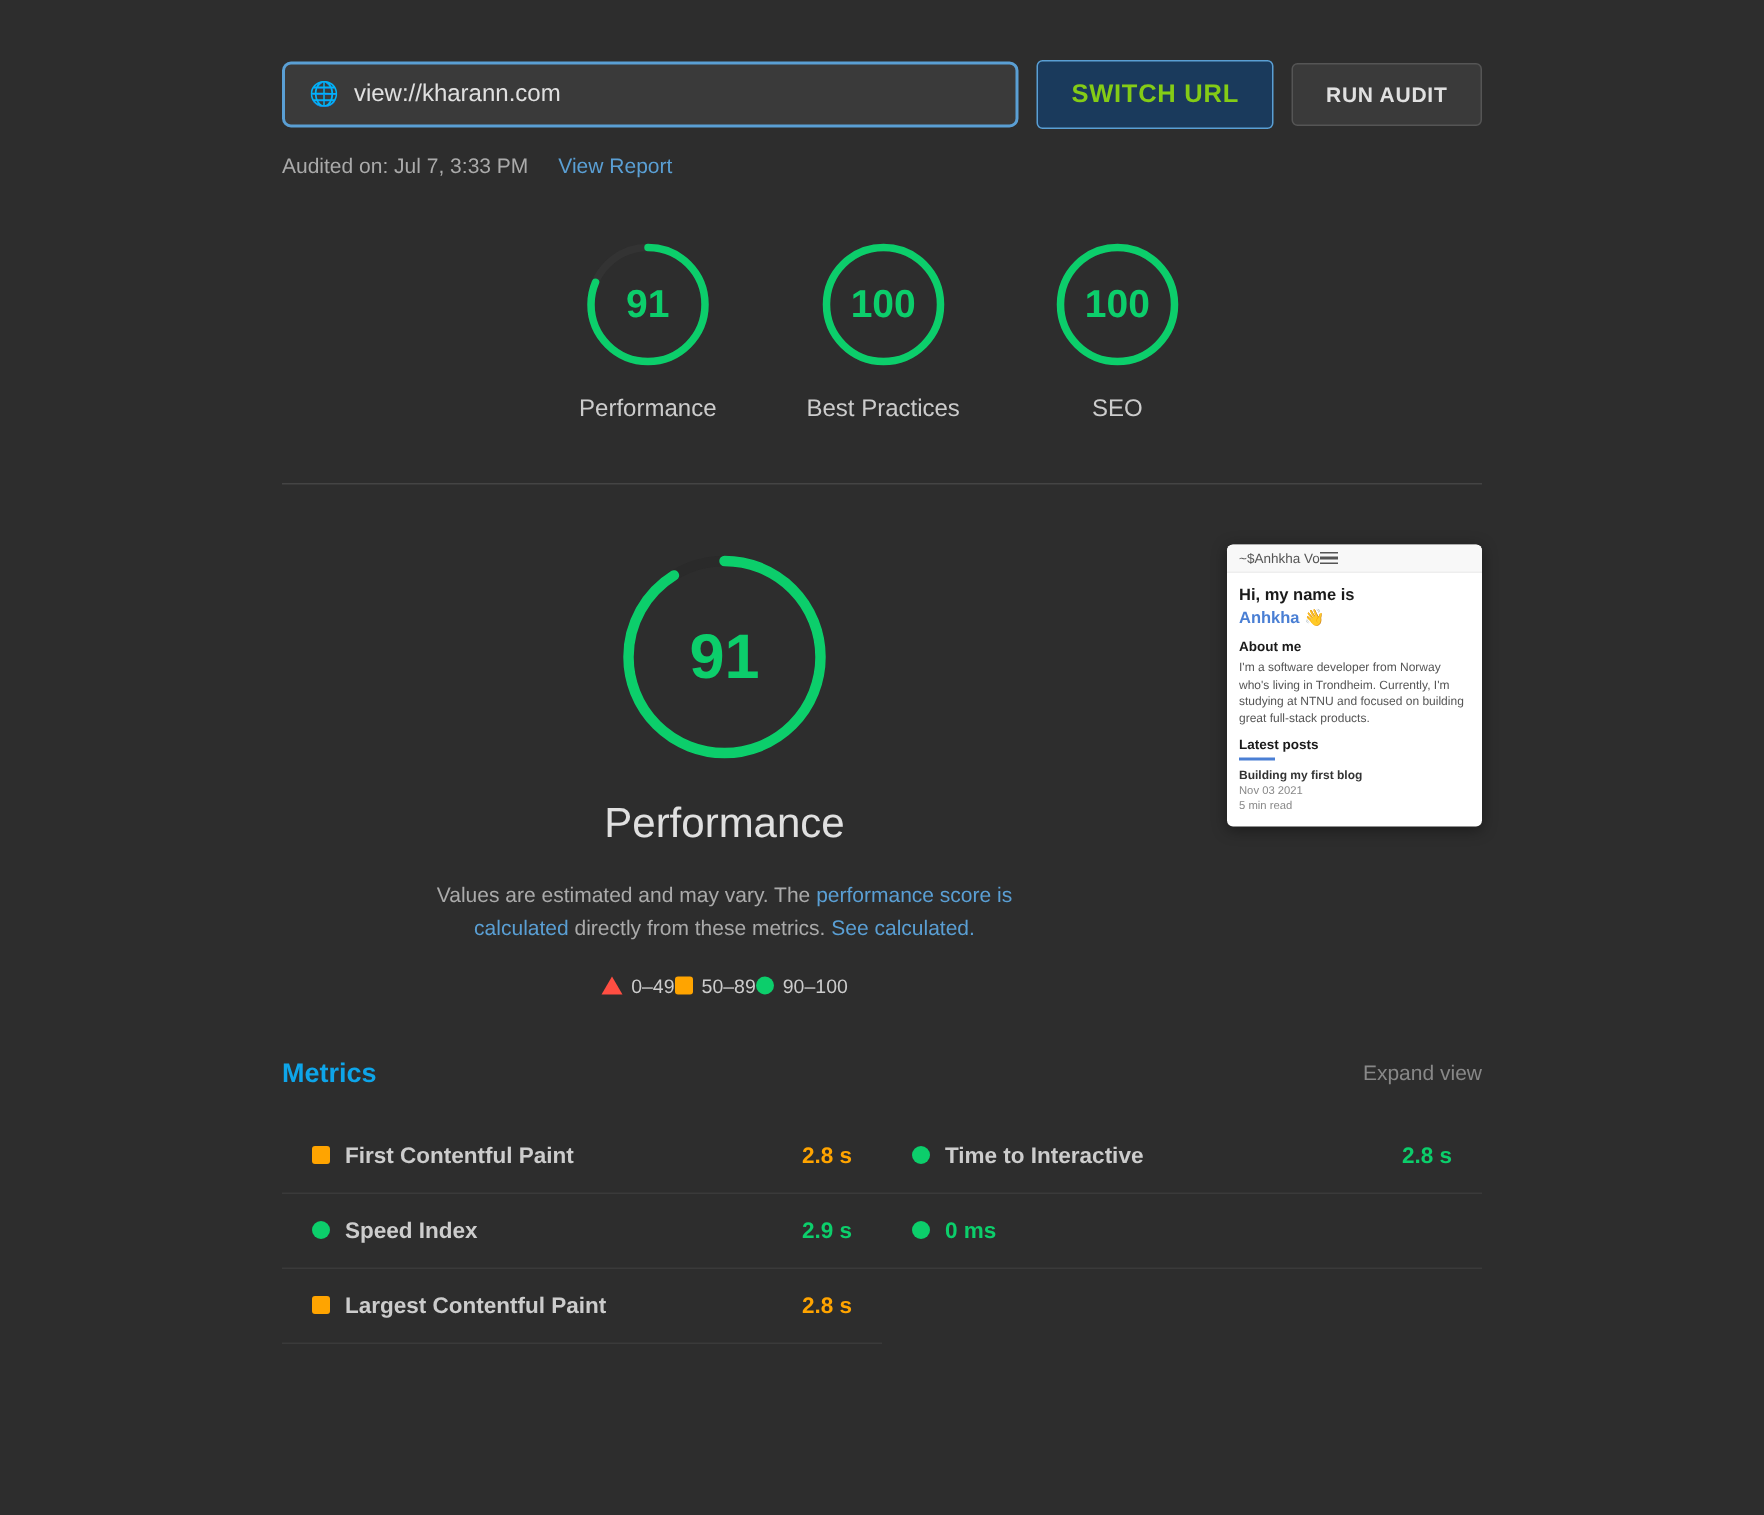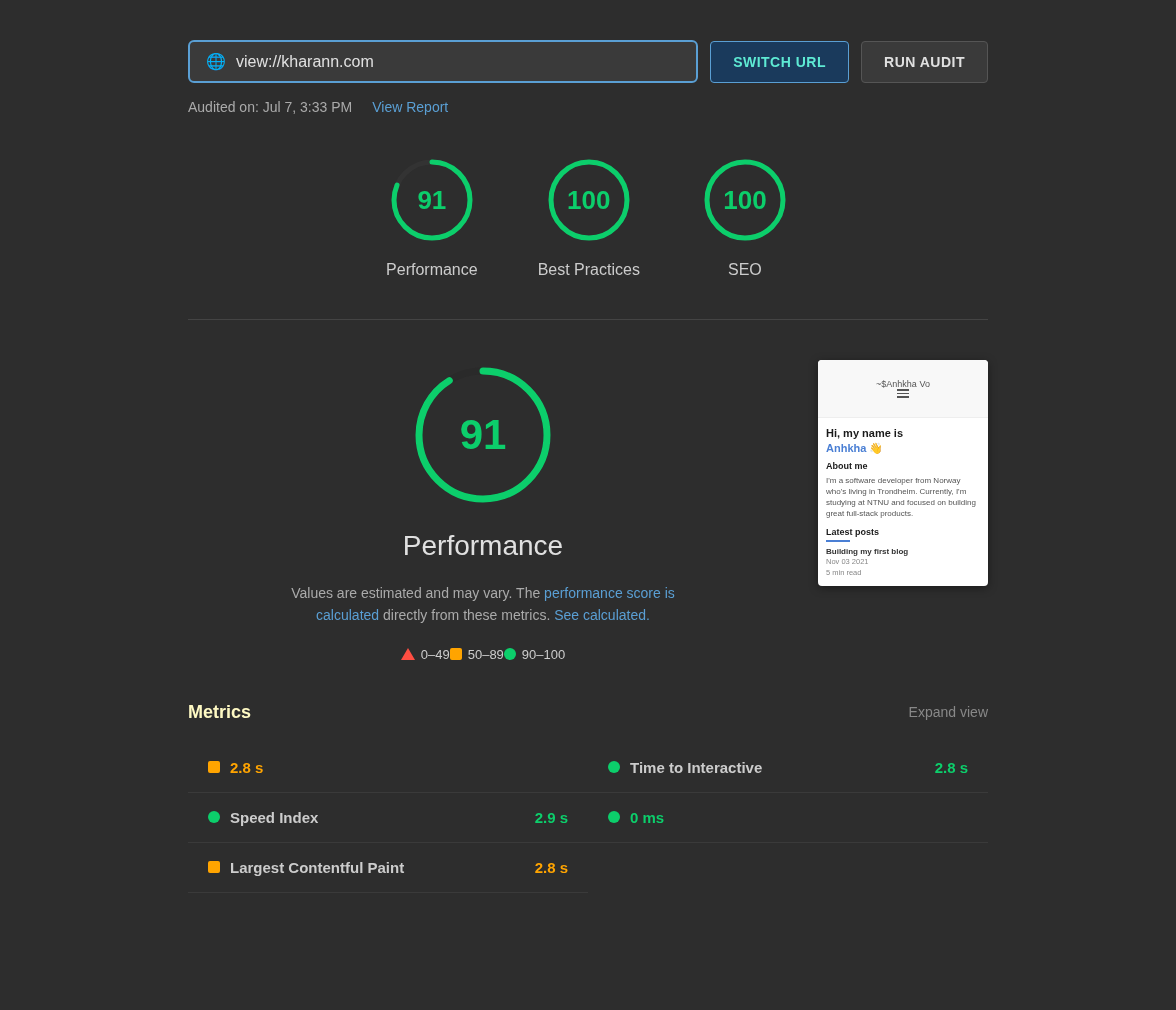--- a/index.html
+++ b/index.html
@@ -39,25 +39,25 @@
       font-size: 16px;
       flex-shrink: 0;
     }
     .url-text {
       color: #e0e0e0;
       font-size: 16px;
       flex: 1;
     }
     .btn-switch {
       background: #1a3a5c;
-      color: #5eead4;
+      color: #84cc16;
       border: 1px solid #5a9fd4;
       border-radius: 4px;
       padding: 12px 22px;
-      font-size: 14px;
+      font-size: 17px;
       font-weight: 700;
       letter-spacing: 0.5px;
       cursor: pointer;
     }
     .btn-run {
       background: #3a3a3a;
       color: #e0e0e0;
       border: 1px solid #555;
       border-radius: 4px;
       padding: 12px 22px;
@@ -214,28 +214,27 @@
       background: #fff;
       border-radius: 4px;
       overflow: hidden;
       width: 170px;
       font-size: 9px;
       color: #333;
       box-shadow: 0 2px 10px rgba(0,0,0,0.4);
     }
     .preview-header {
       background: #f8f8f8;
-      padding: 19px 8px;
+      padding: 4px 8px;
       display: flex;
       justify-content: flex-start;
       align-items: center;
       border-bottom: 1px solid #eee;
       font-size: 9px;
       color: #555;
-      flex-direction: column;
     }
     .preview-nav-lines {
       display: flex;
       flex-direction: column;
       gap: 2px;
     }
     .preview-nav-lines span {
       display: block;
       width: 12px;
       height: 1.5px;
@@ -291,21 +290,21 @@
     
     .metrics-header {
       display: flex;
       justify-content: space-between;
       align-items: center;
       margin-bottom: 20px;
     }
     .metrics-title {
       font-size: 18px;
       font-weight: 600;
-      color: #fef9c3;
+      color: #0ea5e9;
     }
     .expand-view {
       font-size: 14px;
       color: #888;
       cursor: pointer;
     }
     .metrics-grid {
       display: grid;
       grid-template-columns: 1fr 1fr;
       gap: 0;
@@ -472,20 +471,21 @@
   <div class="metrics-header">
     <span class="metrics-title">Metrics</span>
     <span class="expand-view">Expand view</span>
   </div>
 
   <div class="metrics-grid">
 
     <div>
       <div class="metric-row">
         <div class="metric-dot metric-dot-orange"></div>
+        <span class="metric-name">First Contentful Paint</span>
         <span class="metric-value metric-value-orange">2.8 s</span>
       </div>
       <div class="metric-row">
         <div class="metric-dot metric-dot-green"></div>
         <span class="metric-name">Speed Index</span>
         <span class="metric-value metric-value-green">2.9 s</span>
       </div>
       <div class="metric-row">
         <div class="metric-dot metric-dot-orange"></div>
         <span class="metric-name">Largest Contentful Paint</span>

